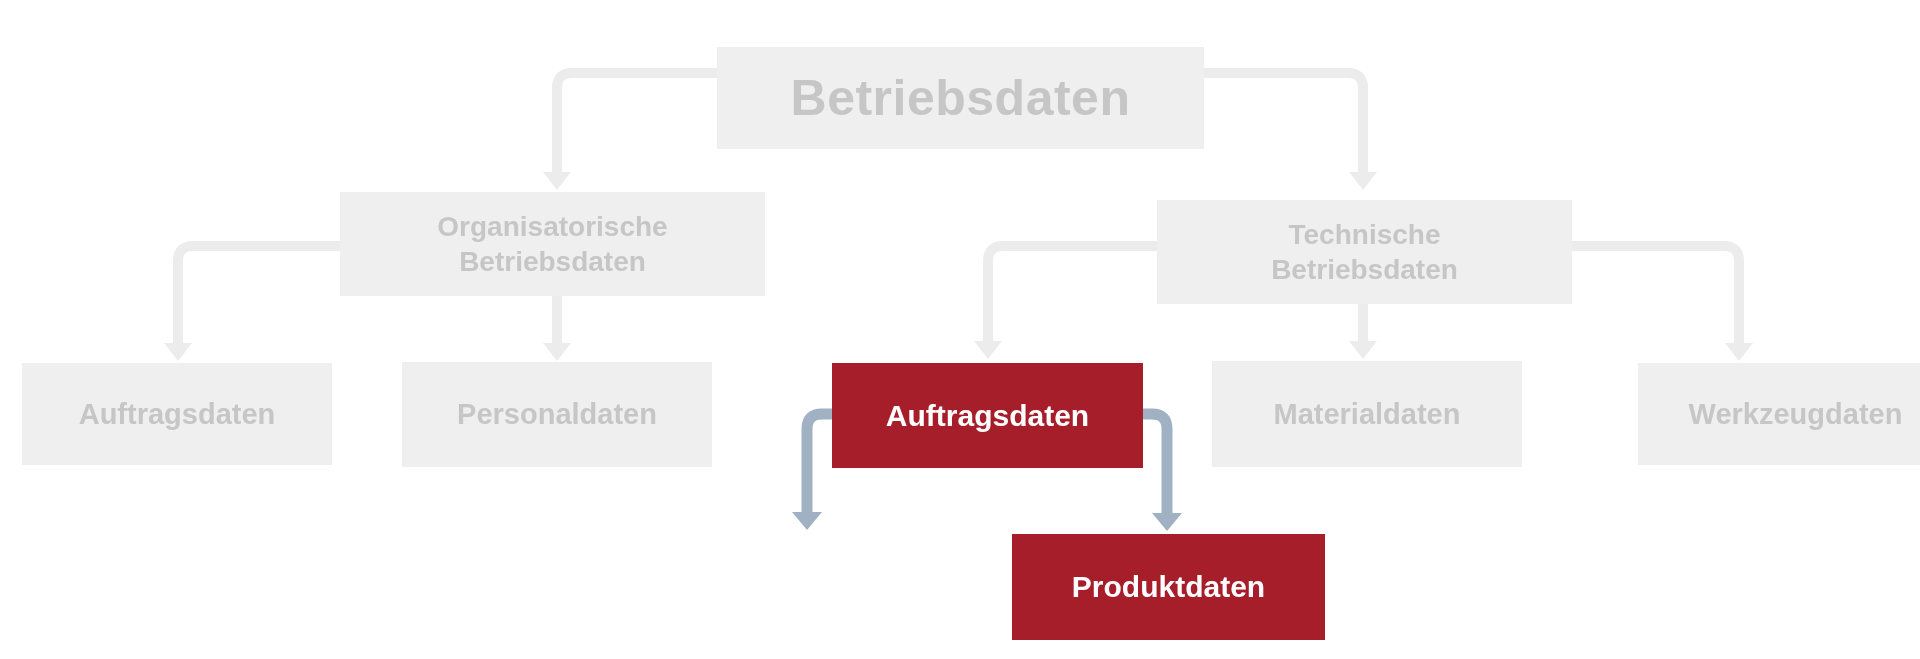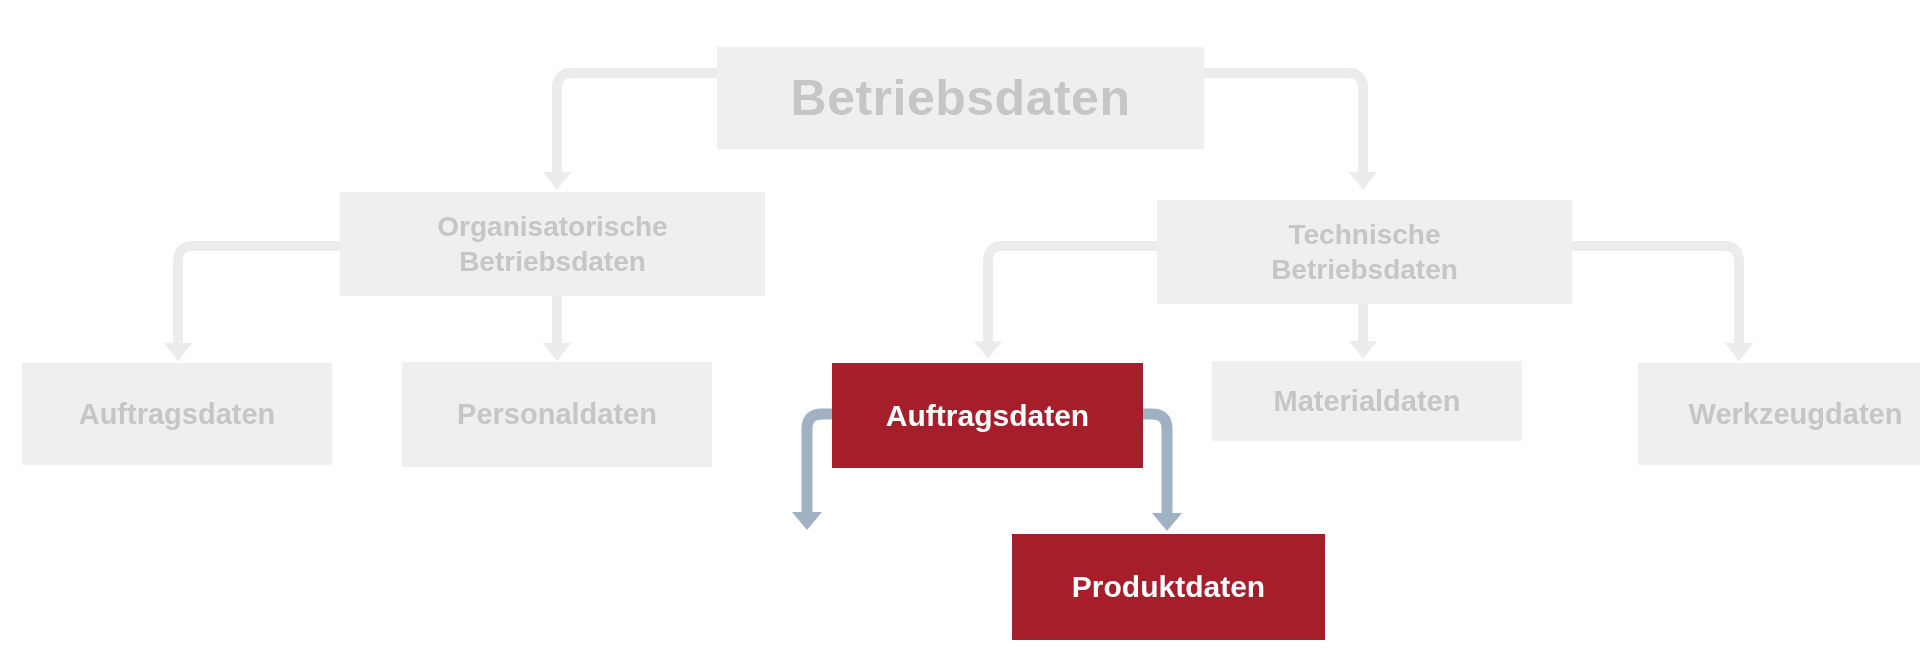--- a/index.html
+++ b/index.html
@@ -86,20 +86,20 @@
   <div class="node gray lv2" style="left:340px; top:192px; width:425px; height:104px;">Organisatorische Betriebsdaten</div>
 
   <div class="node gray lv2" style="left:1157px; top:200px; width:415px; height:104px;">Technische Betriebsdaten</div>
 
   <div class="node gray lv3" style="left:22px; top:363px; width:310px; height:102px;">Auftragsdaten</div>
 
   <div class="node gray lv3" style="left:402px; top:362px; width:310px; height:105px;">Personaldaten</div>
 
   <div class="node red lv3" style="left:832px; top:363px; width:311px; height:105px;">Auftragsdaten</div>
 
-  <div class="node gray lv3" style="left:1212px; top:361px; width:310px; height:80px;">Materialdaten</div>
+  <div class="node gray lv3" style="left:1212px; top:361px; width:310px; height:106px;">Materialdaten</div>
 
   <div class="node gray lv3" style="left:1638px; top:363px; width:315px; height:102px;">Werkzeugdaten</div>
 
 
   <div class="node red lv3" style="left:1012px; top:534px; width:313px; height:106px;">Produktdaten</div>
 
 </div>
 
 </body></html>

